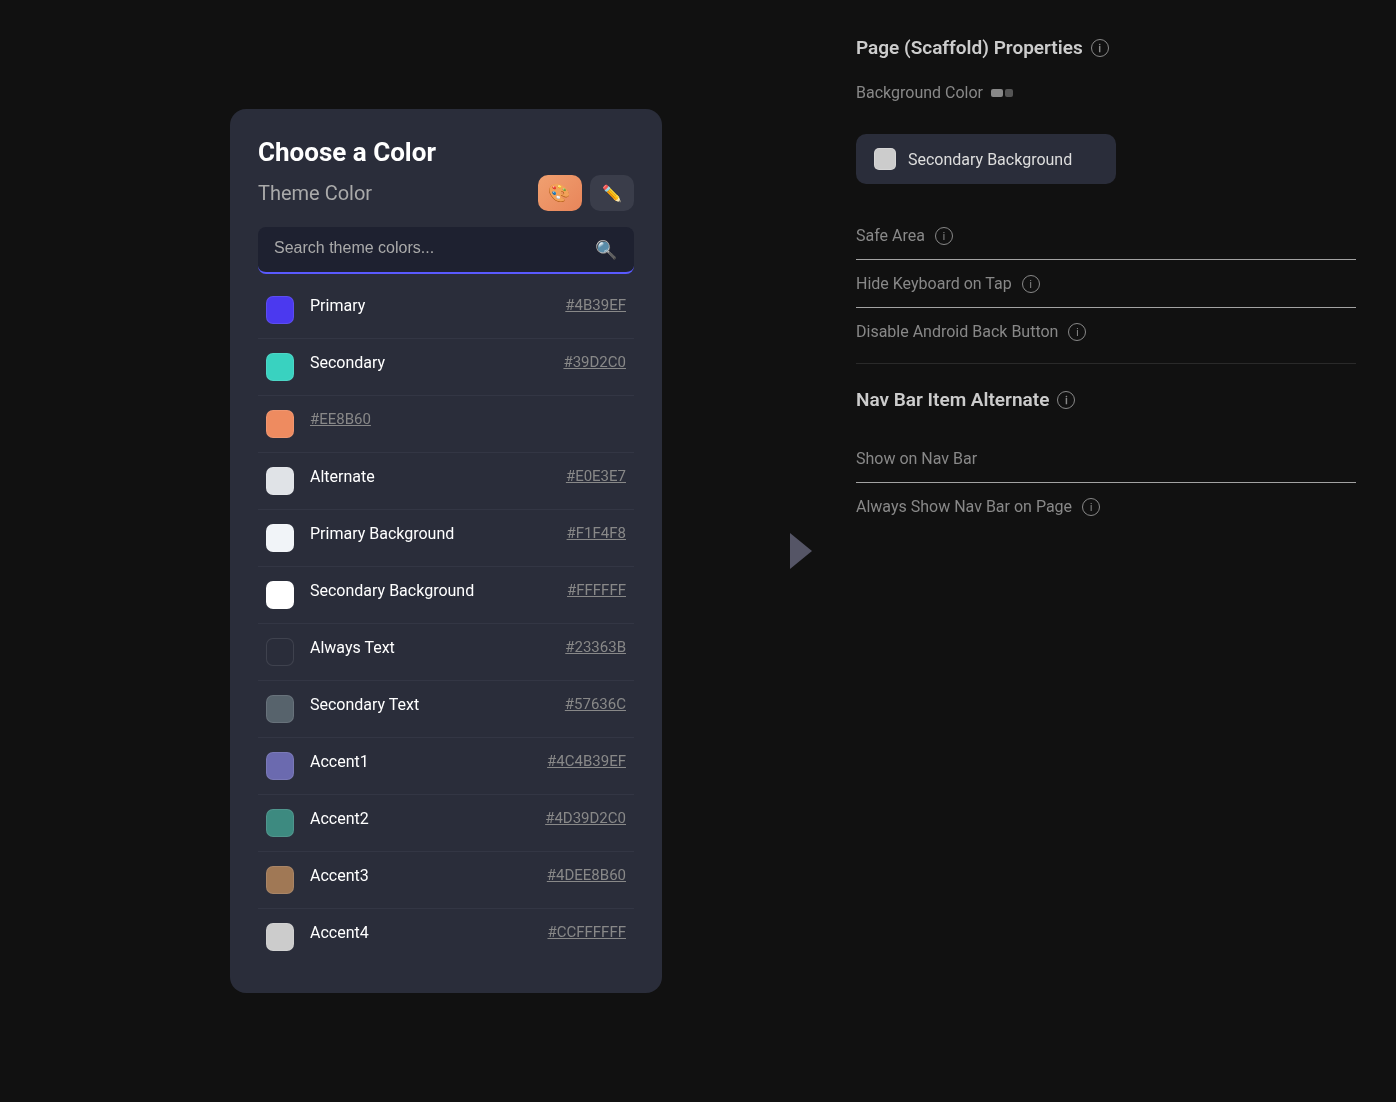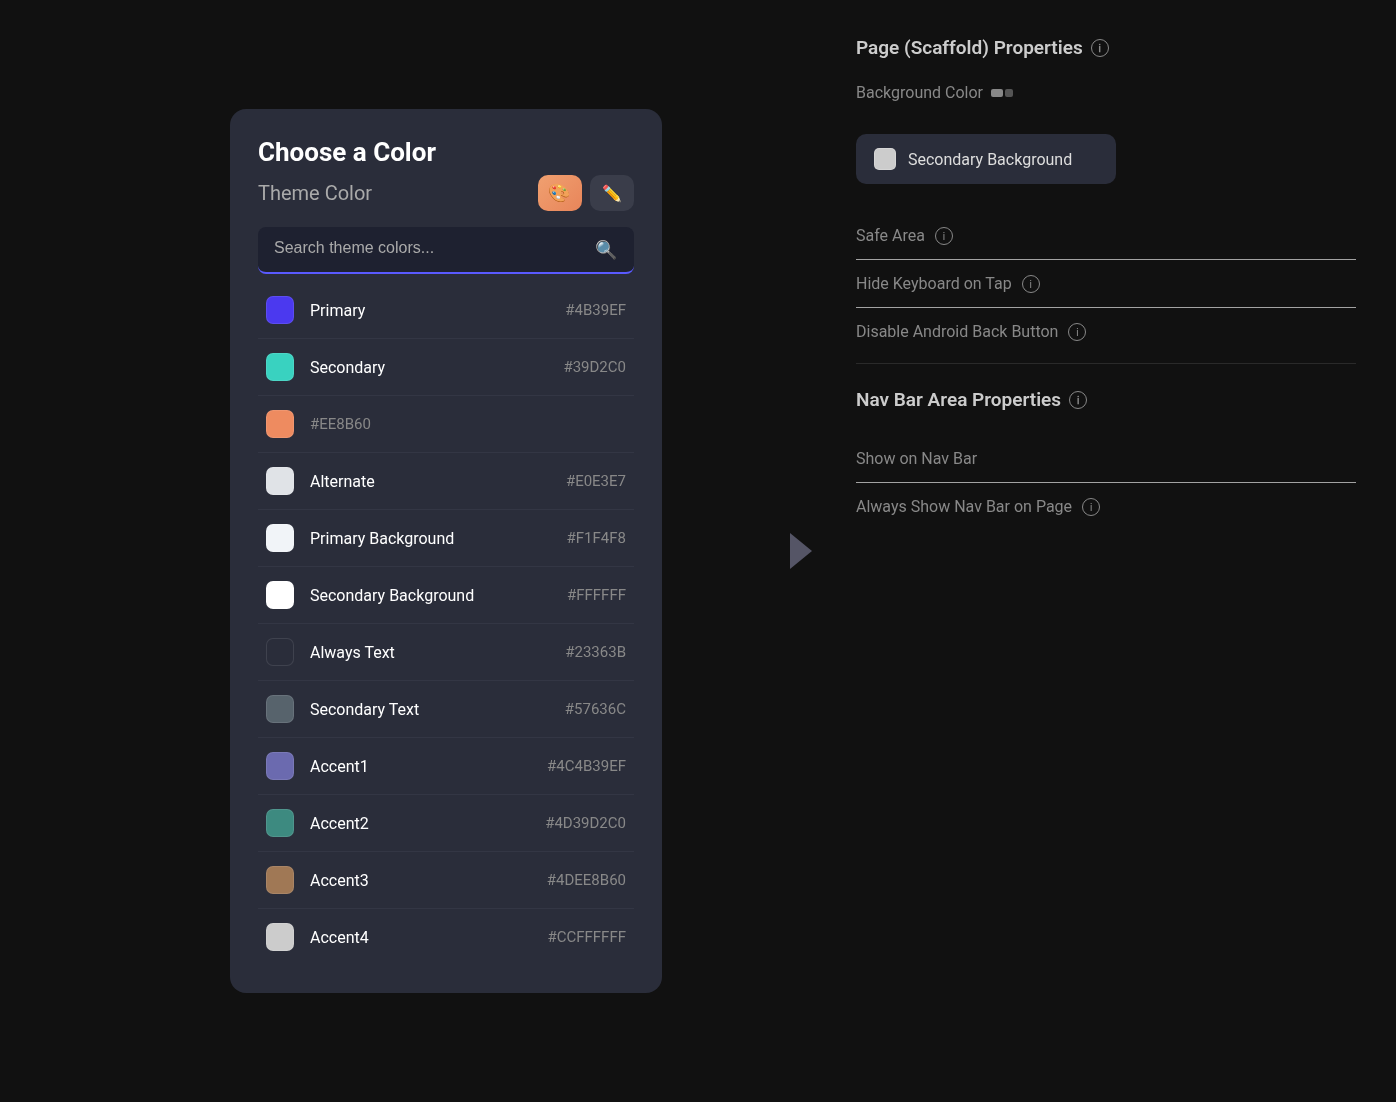--- a/index.html
+++ b/index.html
@@ -121,21 +121,21 @@
     }
 
     .color-list {
       display: flex;
       flex-direction: column;
       gap: 0;
     }
 
     .color-item {
       display: flex;
-      align-items: center;
+      align-items: flex-start;
       padding: 14px 8px;
       border-bottom: 1px solid #333644;
       cursor: pointer;
       transition: background 0.15s;
     }
 
     .color-item:last-child {
       border-bottom: none;
     }
 
@@ -150,20 +150,21 @@
 
     .color-name {
       font-size: 16px;
       color: #ffffff;
       flex: 1;
     }
 
     .color-hex {
       font-size: 15px;
       color: #888888;
+      text-decoration: underline;
     }
 
     
     .arrow-right {
       position: absolute;
       left: 790px;
       top: 50%;
       transform: translateY(-50%);
       width: 0;
       height: 0;
@@ -407,21 +408,21 @@
     <div class="property-row" style="border-bottom: none; text-align: right;">
       <span class="property-row-label">Disable Android Back Button</span>
       <div class="info-icon">
         <span>ℹ</span>
       </div>
     </div>
 
     <div class="section-divider"></div>
 
     <div class="section-title">
-      <span>Nav Bar Area Properties</span>
+      <span>Nav Bar Item Alternate</span>
       <div class="info-icon">
         <span>ℹ</span>
       </div>
     </div>
 
     <div class="property-row">
       <span class="property-row-label">Show on Nav Bar</span>
     </div>
 
     <div class="property-row" style="border-bottom: none;">

